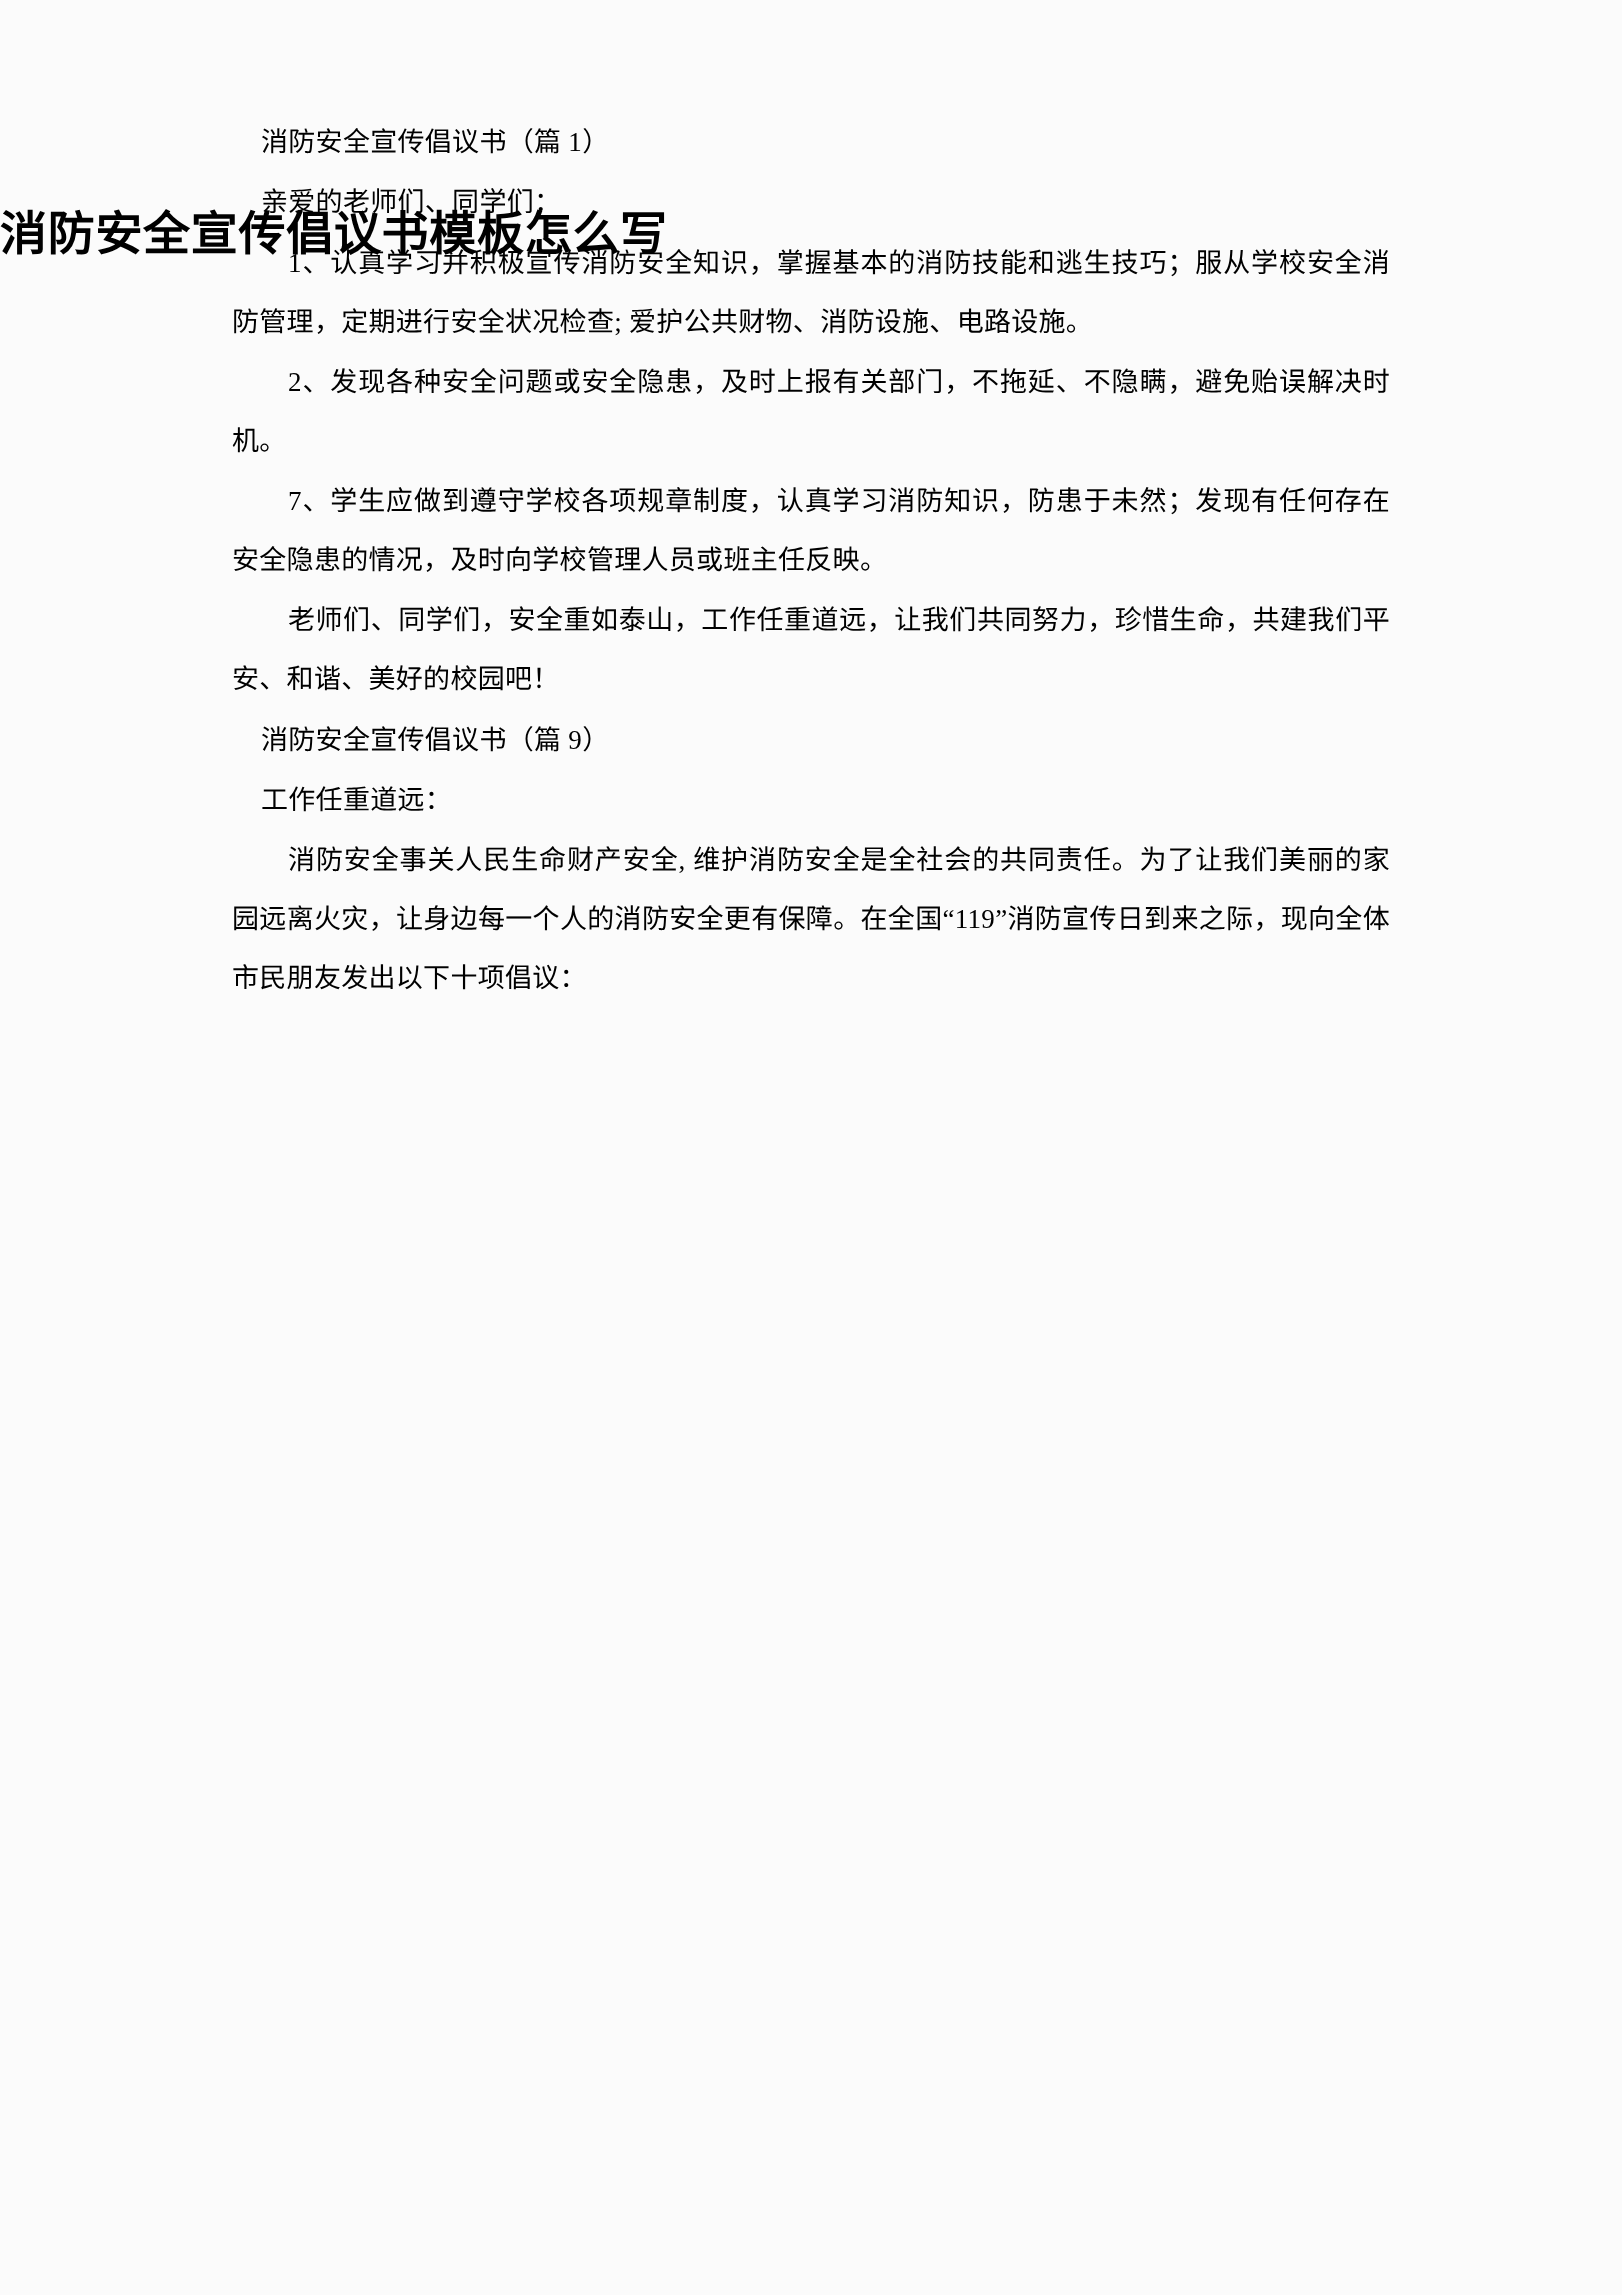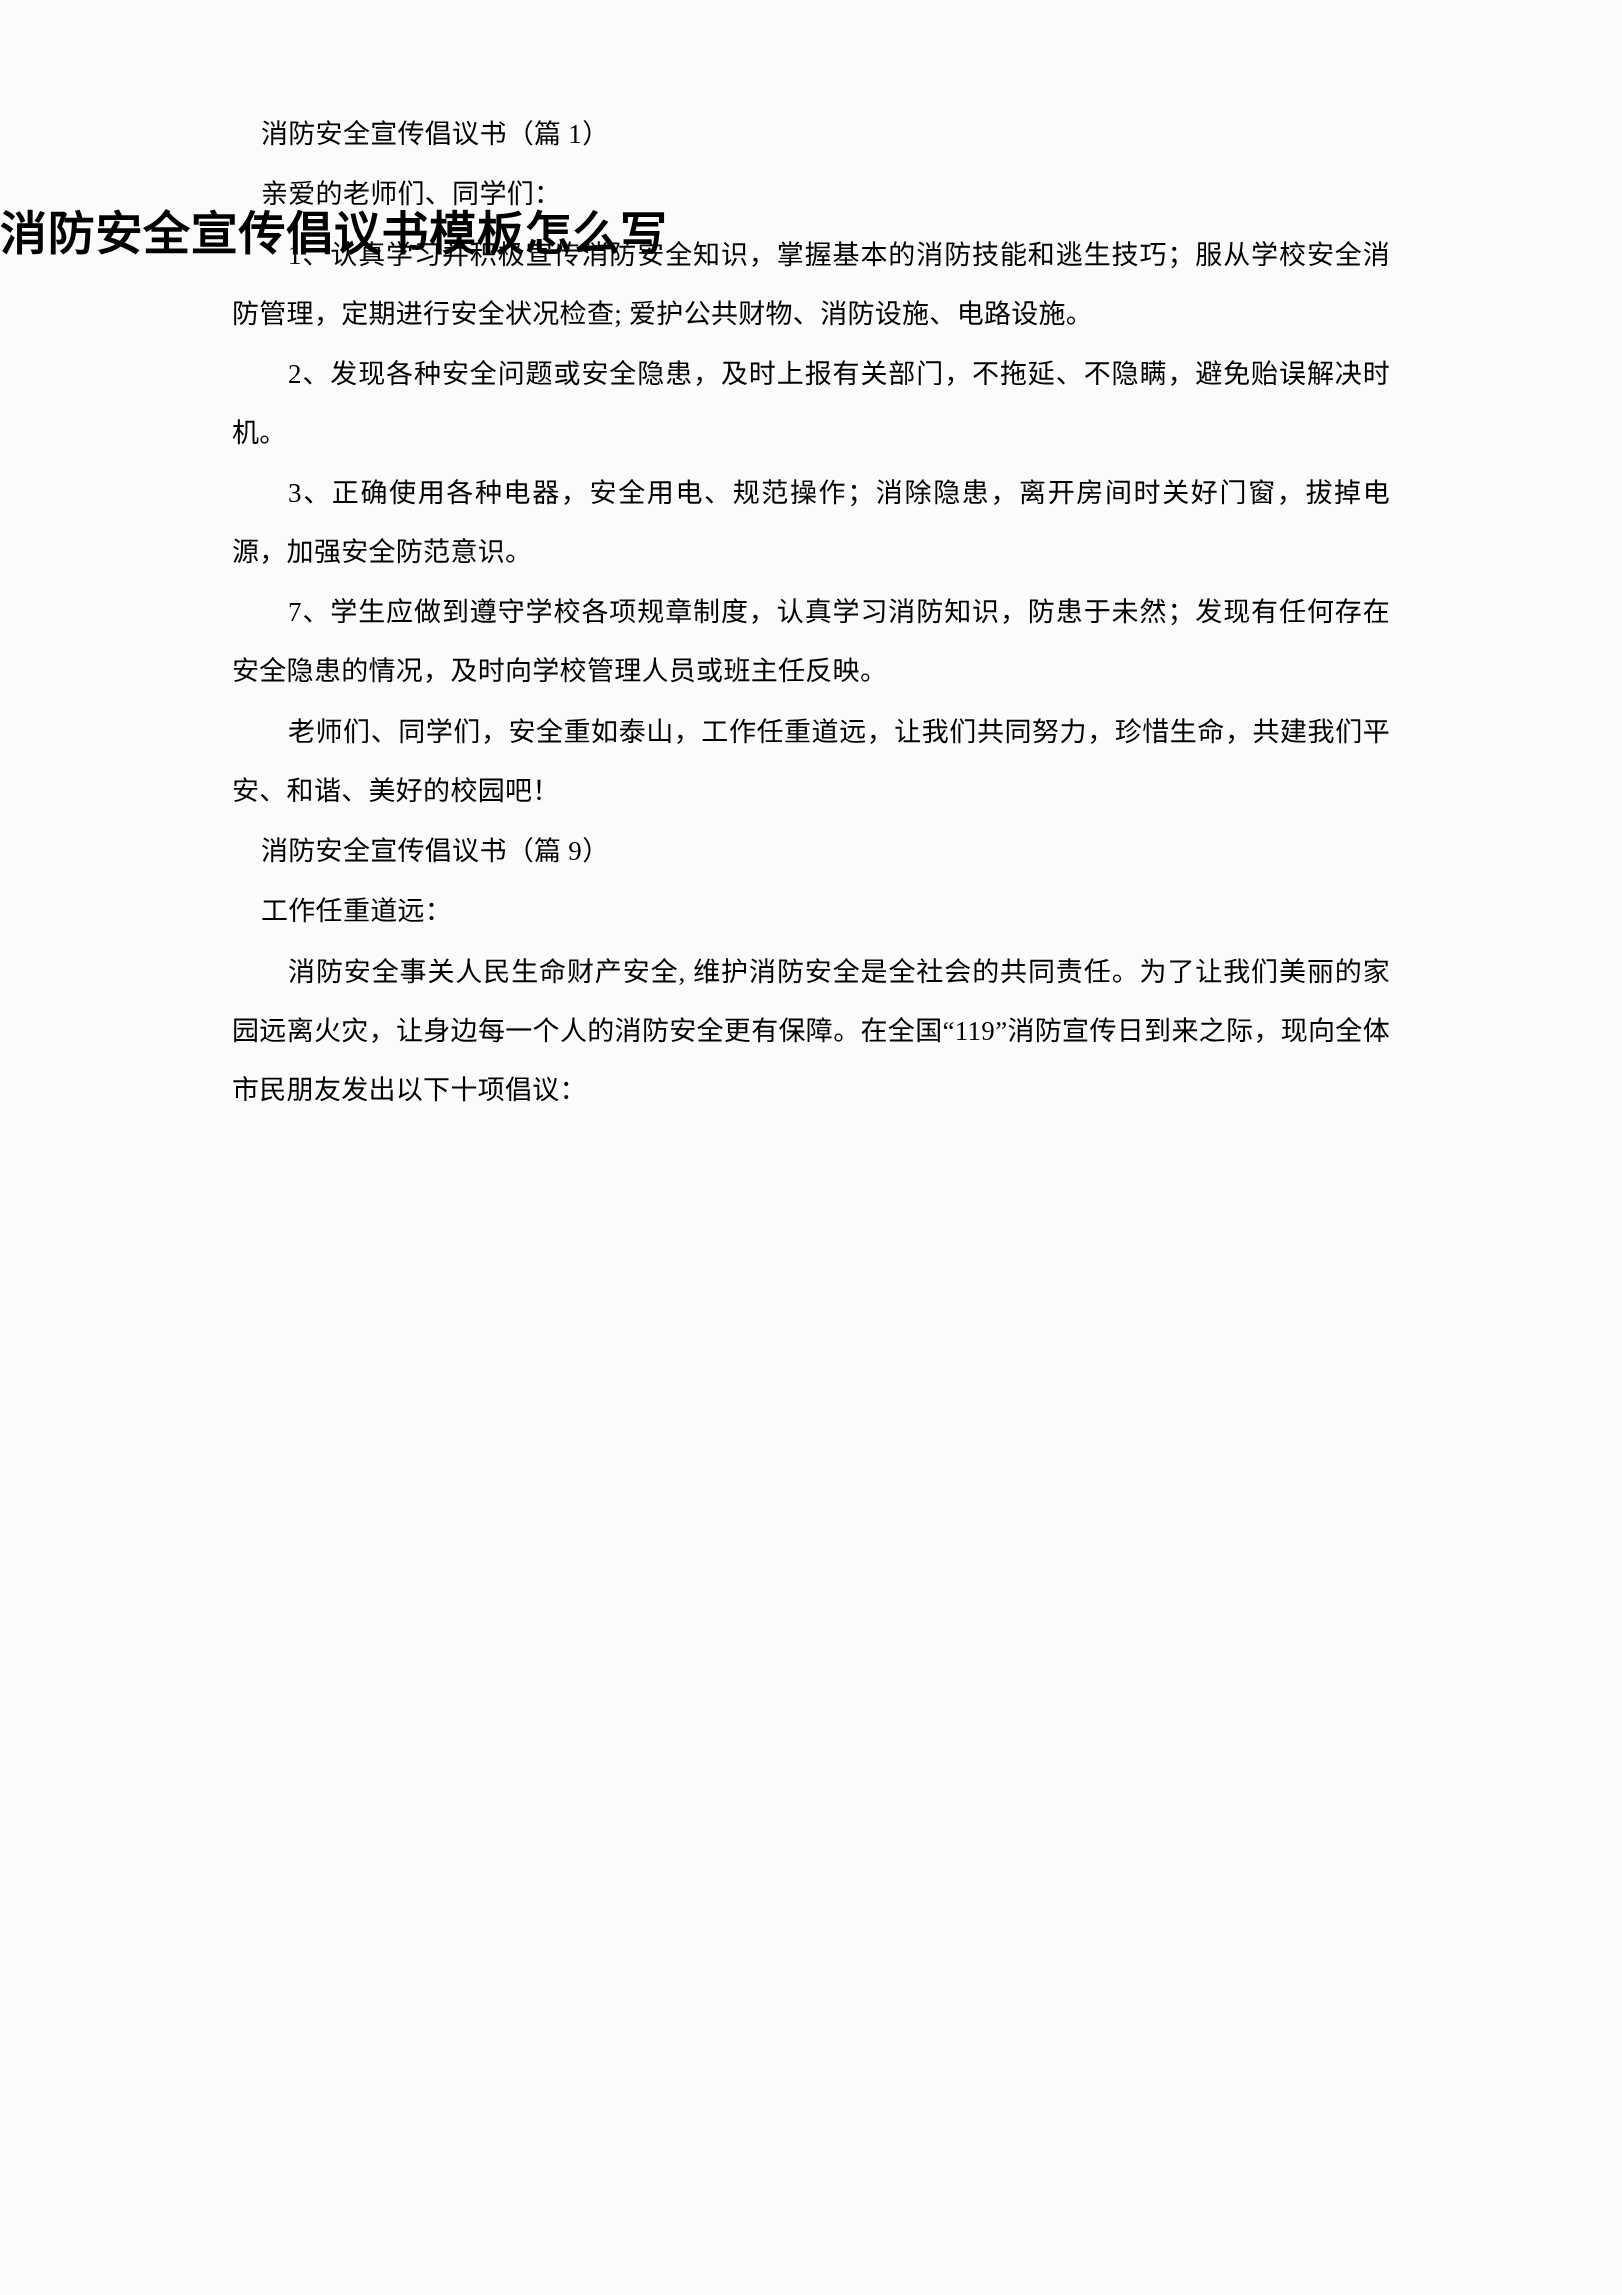--- a/index.html
+++ b/index.html
@@ -21,21 +21,21 @@
     width: 1623px;
     height: 2295px;
     box-sizing: border-box;
     background: #fbfbfb;
     overflow: hidden;
   }
 
   .content {
     position: absolute;
     left: 232px;
-    top: 8px;
+    top: 16px;
     width: 1158px;
   }
 
   
   .doc-title {
     margin: 0;
     padding: 0;
     text-align: left;
     font-size: 47px;
     font-weight: bold;
@@ -89,21 +89,20 @@
 
       <p class="line sec-heading">消防安全宣传倡议书（篇 1）</p>
 
       <p class="line salutation gap-md">亲爱的老师们、同学们：</p>
 
 
       <p class="line indent2 gap-md">1、认真学习并积极宣传消防安全知识，掌握基本的消防技能和逃生技巧；服从学校安全消防管理，定期进行安全状况检查; 爱护公共财物、消防设施、电路设施。</p>
 
       <p class="line indent2 gap-md">2、发现各种安全问题或安全隐患，及时上报有关部门，不拖延、不隐瞒，避免贻误解决时机。</p>
 
-      <p class="line indent2 gap-md">3、正确使用各种电器，安全用电、规范操作；消除隐患，离开房间时关好门窗，拔掉电源，加强安全防范意识。</p>
 
 
       <p class="line indent2 gap-md">7、学生应做到遵守学校各项规章制度，认真学习消防知识，防患于未然；发现有任何存在安全隐患的情况，及时向学校管理人员或班主任反映。</p>
 
 
       <p class="line indent2 gap-md">老师们、同学们，安全重如泰山，工作任重道远，让我们共同努力，珍惜生命，共建我们平安、和谐、美好的校园吧！</p>
 
     </div>
 
     <div>

